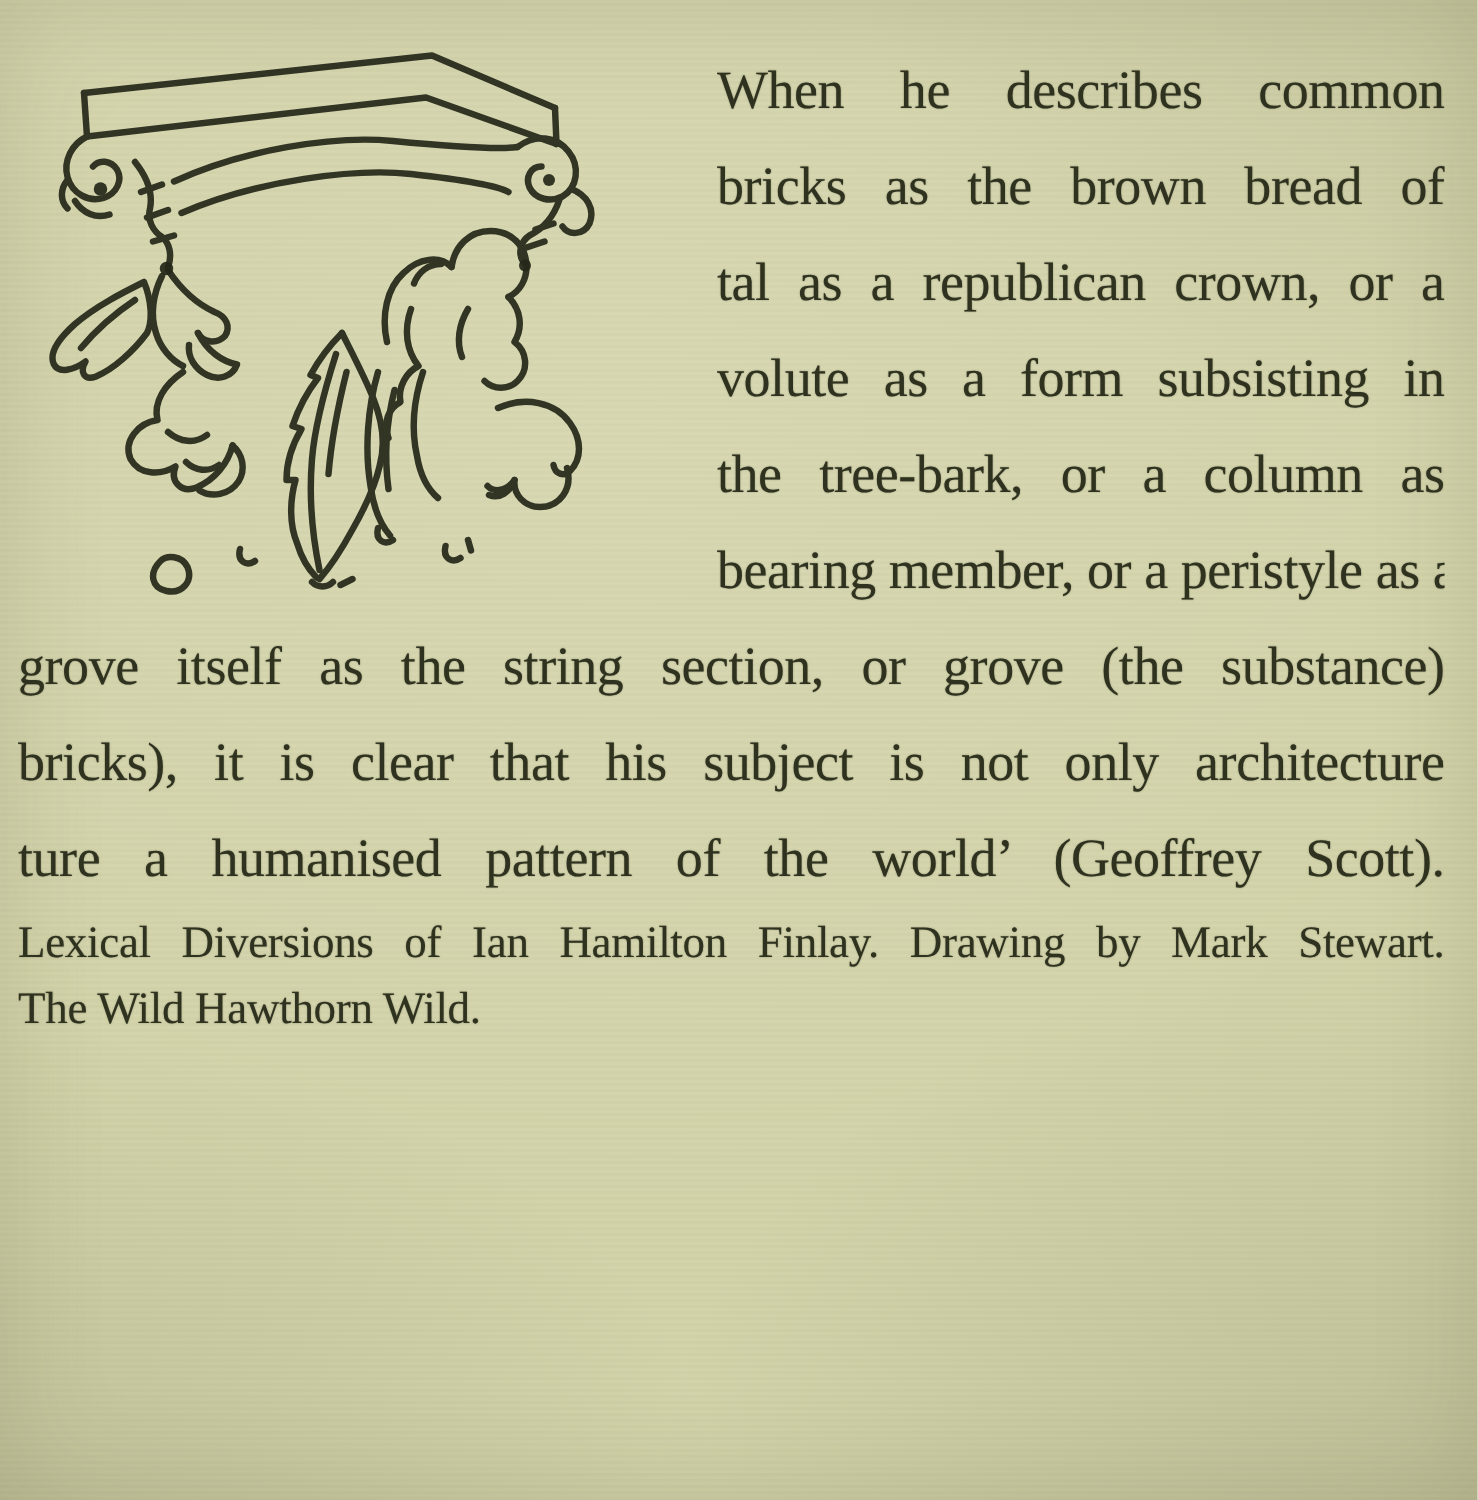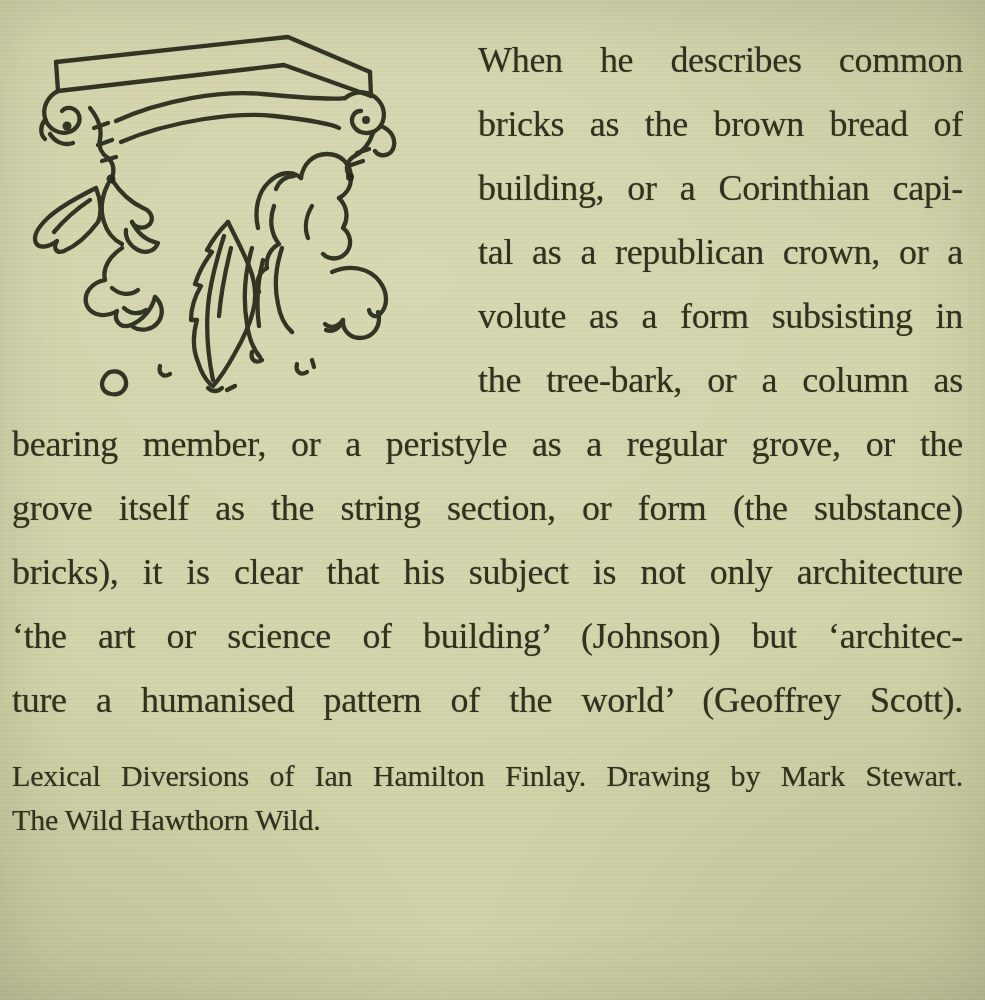--- a/index.html
+++ b/index.html
@@ -45,21 +45,21 @@
     height: 64px;
     line-height: 64px;
     font-size: 36px;
     letter-spacing: -0.3px;
     text-align: justify;
     text-align-last: justify;
     white-space: nowrap;
     overflow: hidden;
     text-shadow: 0 0 1px rgba(47,50,31,0.55);
   }
-  .caption { margin-top: 22px; }
+  .caption { margin-top: 3px; }
   .caption .line {
     height: 44px;
     line-height: 44px;
     font-size: 30px;
     letter-spacing: -0.2px;
     white-space: nowrap;
     overflow: hidden;
     text-shadow: 0 0 1px rgba(47,50,31,0.5);
   }
   .caption .line:first-child {
@@ -146,28 +146,26 @@
           <circle cx="99" cy="171" r="4.5"></circle>
           <circle cx="354" cy="112" r="4"></circle>
           <circle cx="338" cy="169" r="4"></circle>
         </g>
       </svg>
     </div>
 
     <div class="body-text" id="body-text">
         <div class="line"><span>When he describes common</span></div>
         <div class="line"><span>bricks as </span><span class="it">the brown bread of</span></div>
-        <div class="line"><span class="it">building</span><span>, or a Corinthian capi-</span></div>
         <div class="line"><span>tal as </span><span class="it">a republican crown</span><span>, or a</span></div>
         <div class="line"><span>volute as </span><span class="it">a form subsisting in</span></div>
         <div class="line"><span class="it">the tree-bark</span><span>, or a column as</span></div>
         <div class="line"><span class="it">bearing member</span><span>, or a peristyle as </span><span class="it">a regular grove</span><span>, or the</span></div>
-        <div class="line"><span>grove itself as </span><span class="it">the string section</span><span>, or form (the substance)</span></div>
+        <div class="line"><span>grove itself as </span><span class="it">the string section</span><span>, or grove (the substance)</span></div>
         <div class="line"><span>bricks), it is clear that his subject is not only architecture</span></div>
-        <div class="line"><span>‘the art or science of building’ (Johnson) but ‘architec-</span></div>
         <div class="line"><span>ture a humanised pattern of the world’ (Geoffrey Scott).</span></div>
       </div>
 
     <div class="caption" id="caption">
         <div class="line"><span class="it">Lexical Diversions of Ian Hamilton Finlay</span><span>. Drawing by Mark Stewart.</span></div>
         <div class="line"><span>The Wild Hawthorn Wild.</span></div>
       </div>
 
   </div>
 </div>

